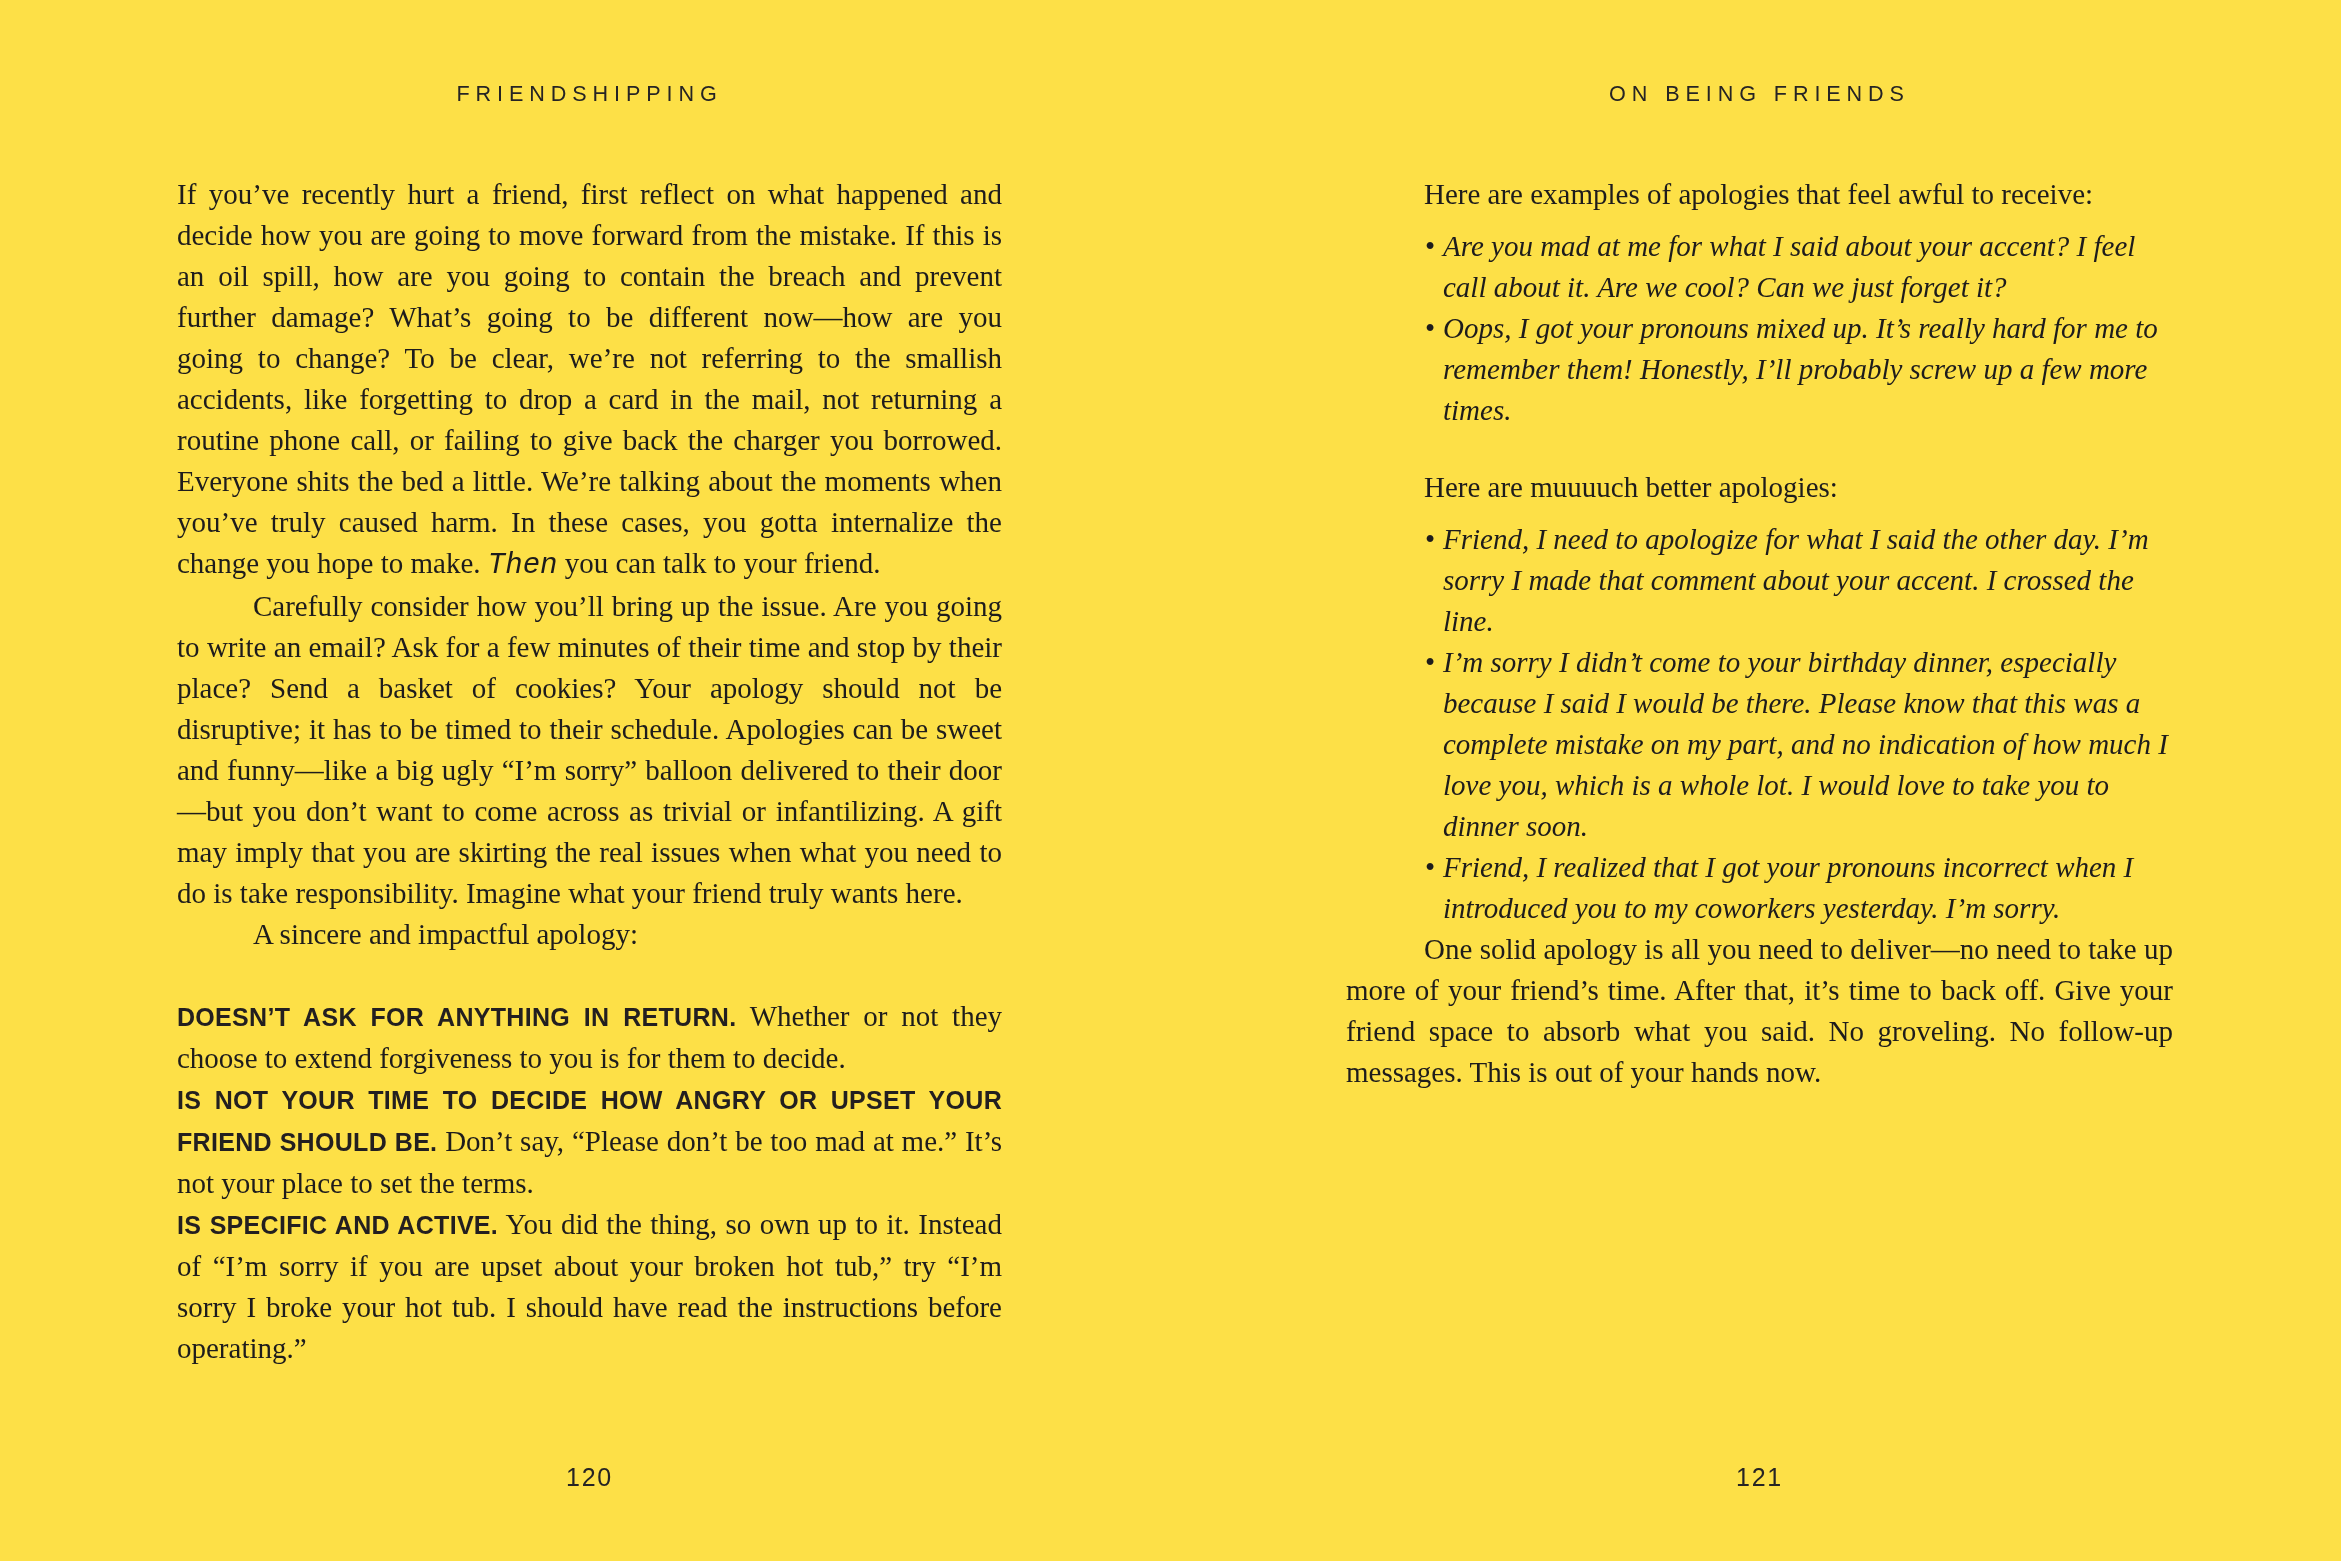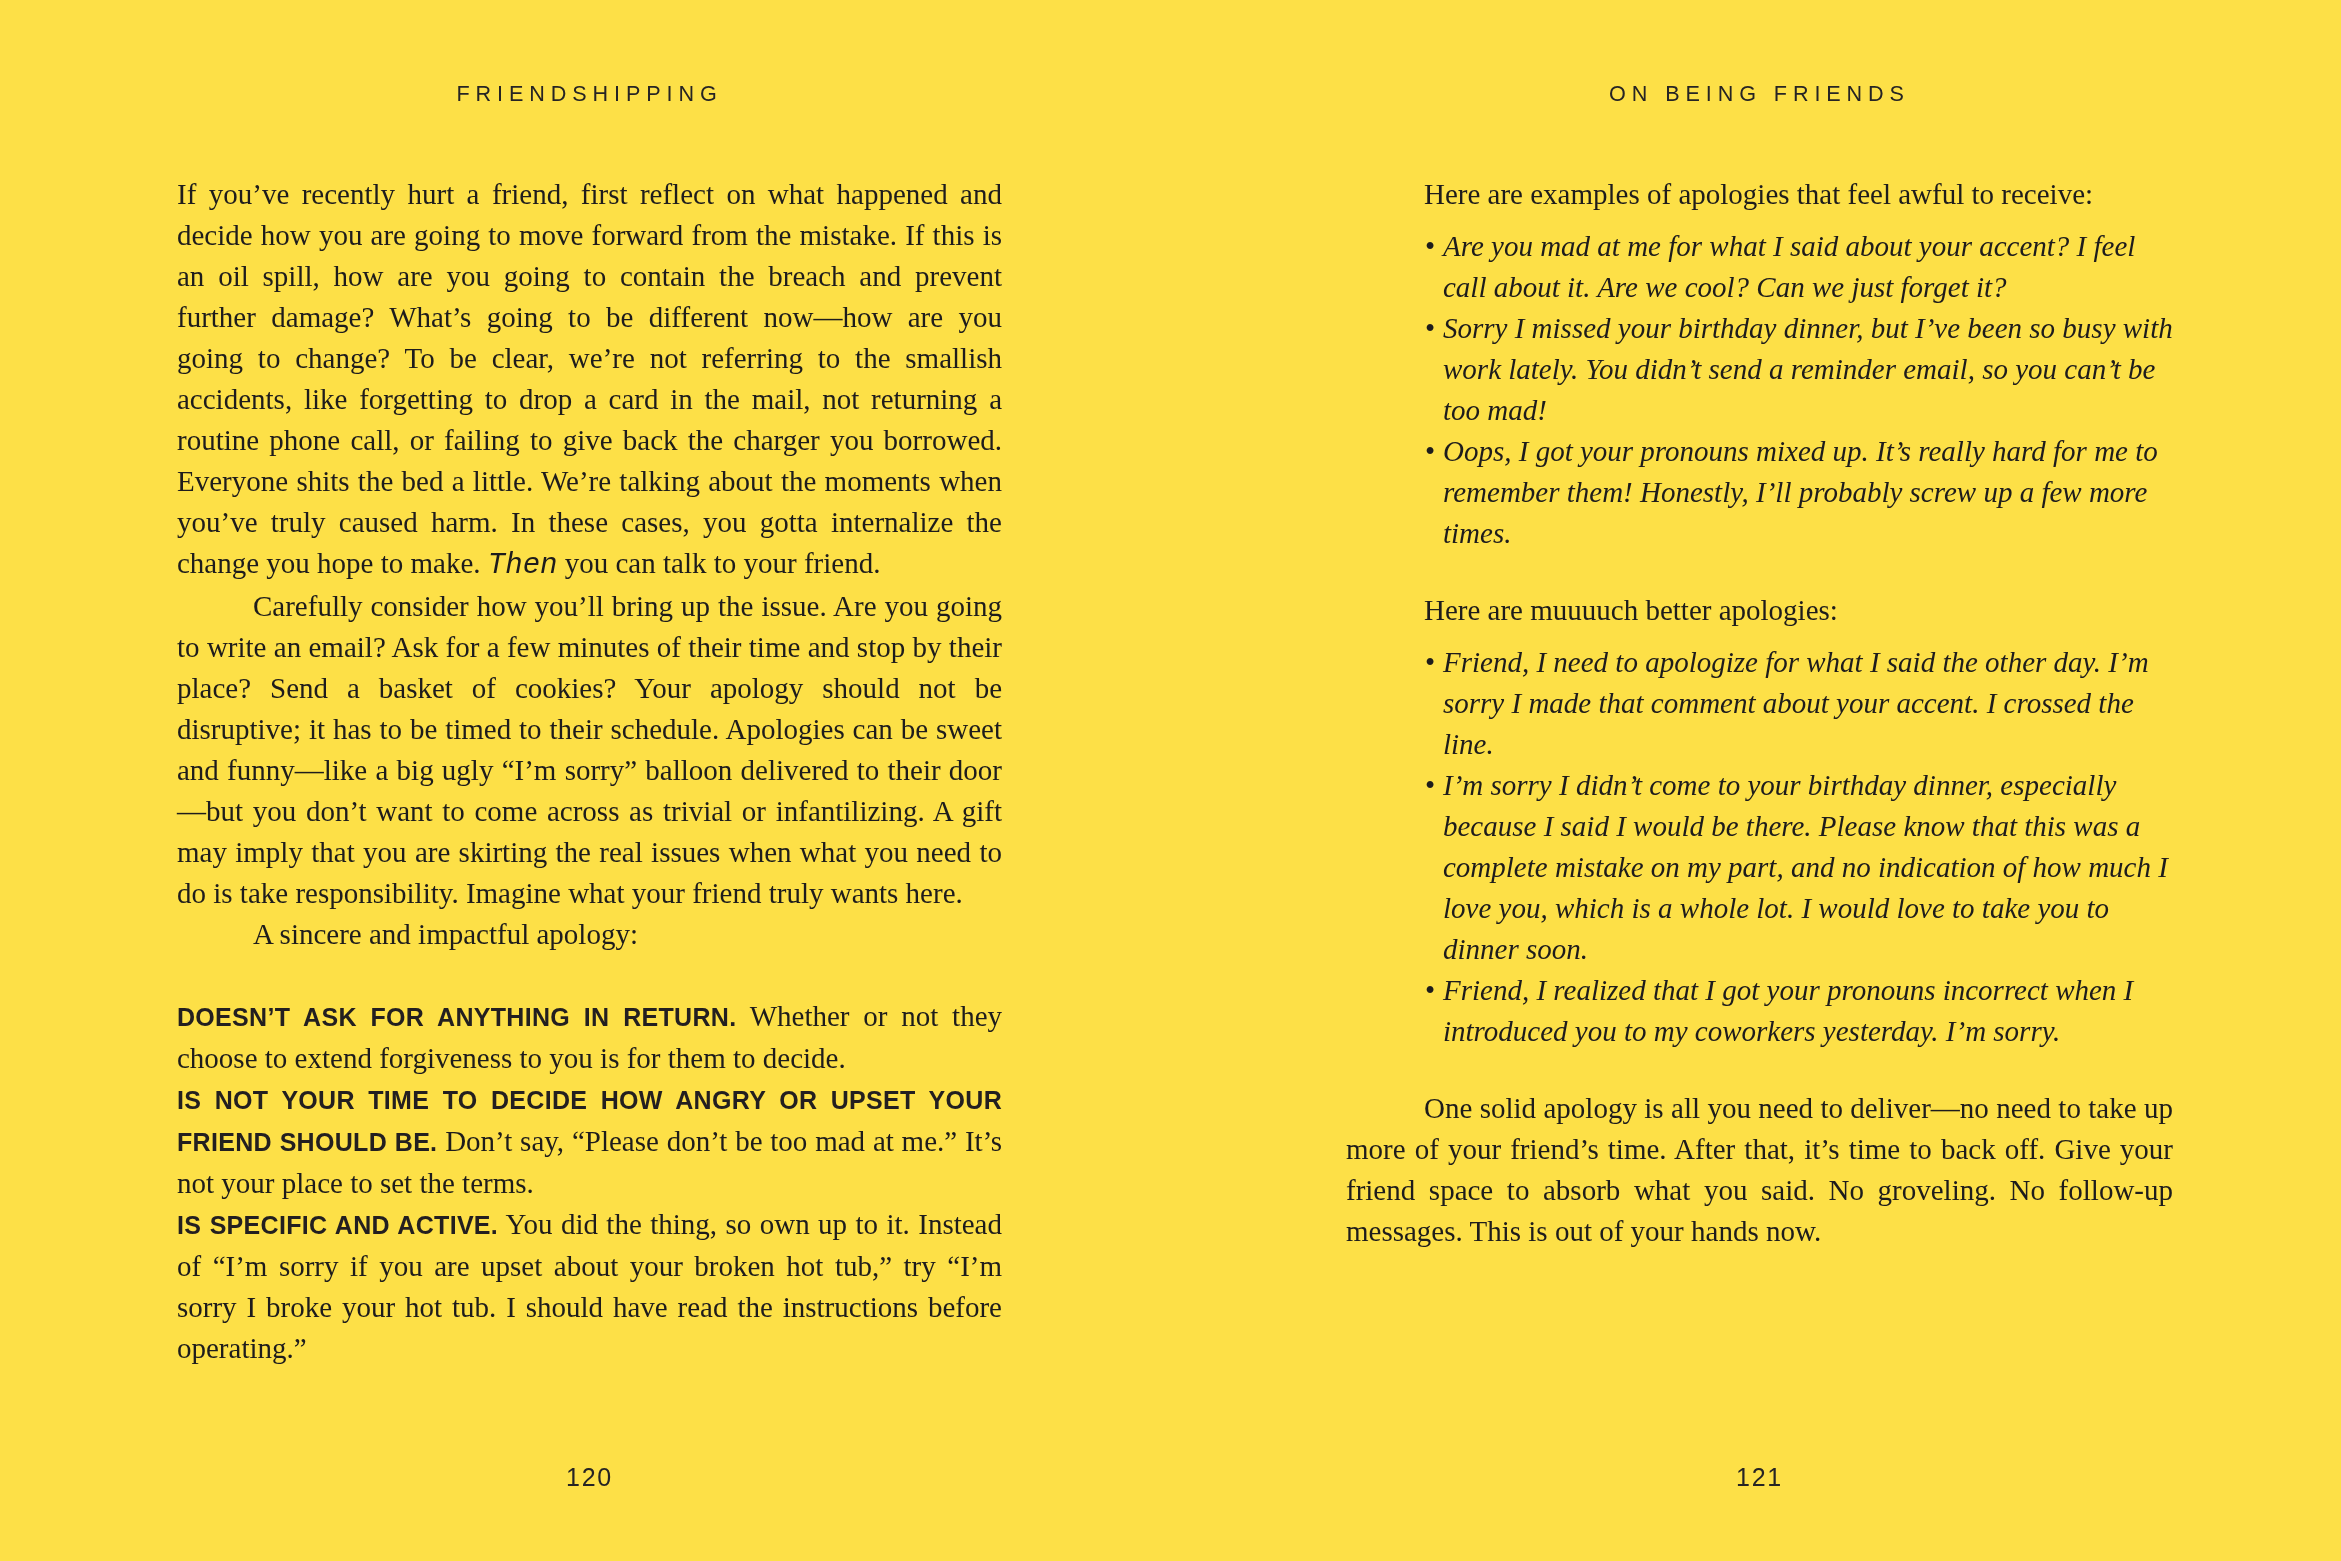--- a/index.html
+++ b/index.html
@@ -62,21 +62,21 @@
     line-height: 41px;
   }
   ul.apologies li { position: relative; padding-left: 97px; }
   ul.apologies li::before {
     content: "\2022";
     position: absolute;
     left: 79px;
     font-style: normal;
   }
 
-  .closing { margin-top: 36px; text-indent: 78px; }
+  .closing { text-indent: 78px; }
 
   .page-number {
     position: absolute;
     top: 1376px;
     left: 0;
     right: 0;
     text-align: center;
     font-family: "Liberation Sans", sans-serif;
     font-size: 25px;
     letter-spacing: 1.8px;
@@ -113,21 +113,20 @@
 
   <section class="page page-right">
     <header class="running-head">ON BEING FRIENDS</header>
 
     <div class="content">
 
       <p class="intro">Here are examples of apologies that feel awful to receive:</p>
 
       <ul class="apologies">
         <li>Are you mad at me for what I said about your accent? I feel call about it. Are we cool? Can we just forget it?</li>
-        <li>Sorry I missed your birthday dinner, but I’ve been so busy with work lately. You didn’t send a reminder email, so you can’t be too mad!</li>
         <li>Oops, I got your pronouns mixed up. It’s really hard for me to remember them! Honestly, I’ll probably screw up a few more times.</li>
       </ul>
 
       <p class="intro">Here are muuuuch better apologies:</p>
 
       <ul class="apologies">
         <li>Friend, I need to apologize for what I said the other day. I’m sorry I made that comment about your accent. I crossed the line.</li>
         <li>I’m sorry I didn’t come to your birthday dinner, especially because I said I would be there. Please know that this was a complete mistake on my part, and no indication of how much I love you, which is a whole lot. I would love to take you to dinner soon.</li>
         <li>Friend, I realized that I got your pronouns incorrect when I introduced you to my coworkers yesterday. I’m sorry.</li>
       </ul>

